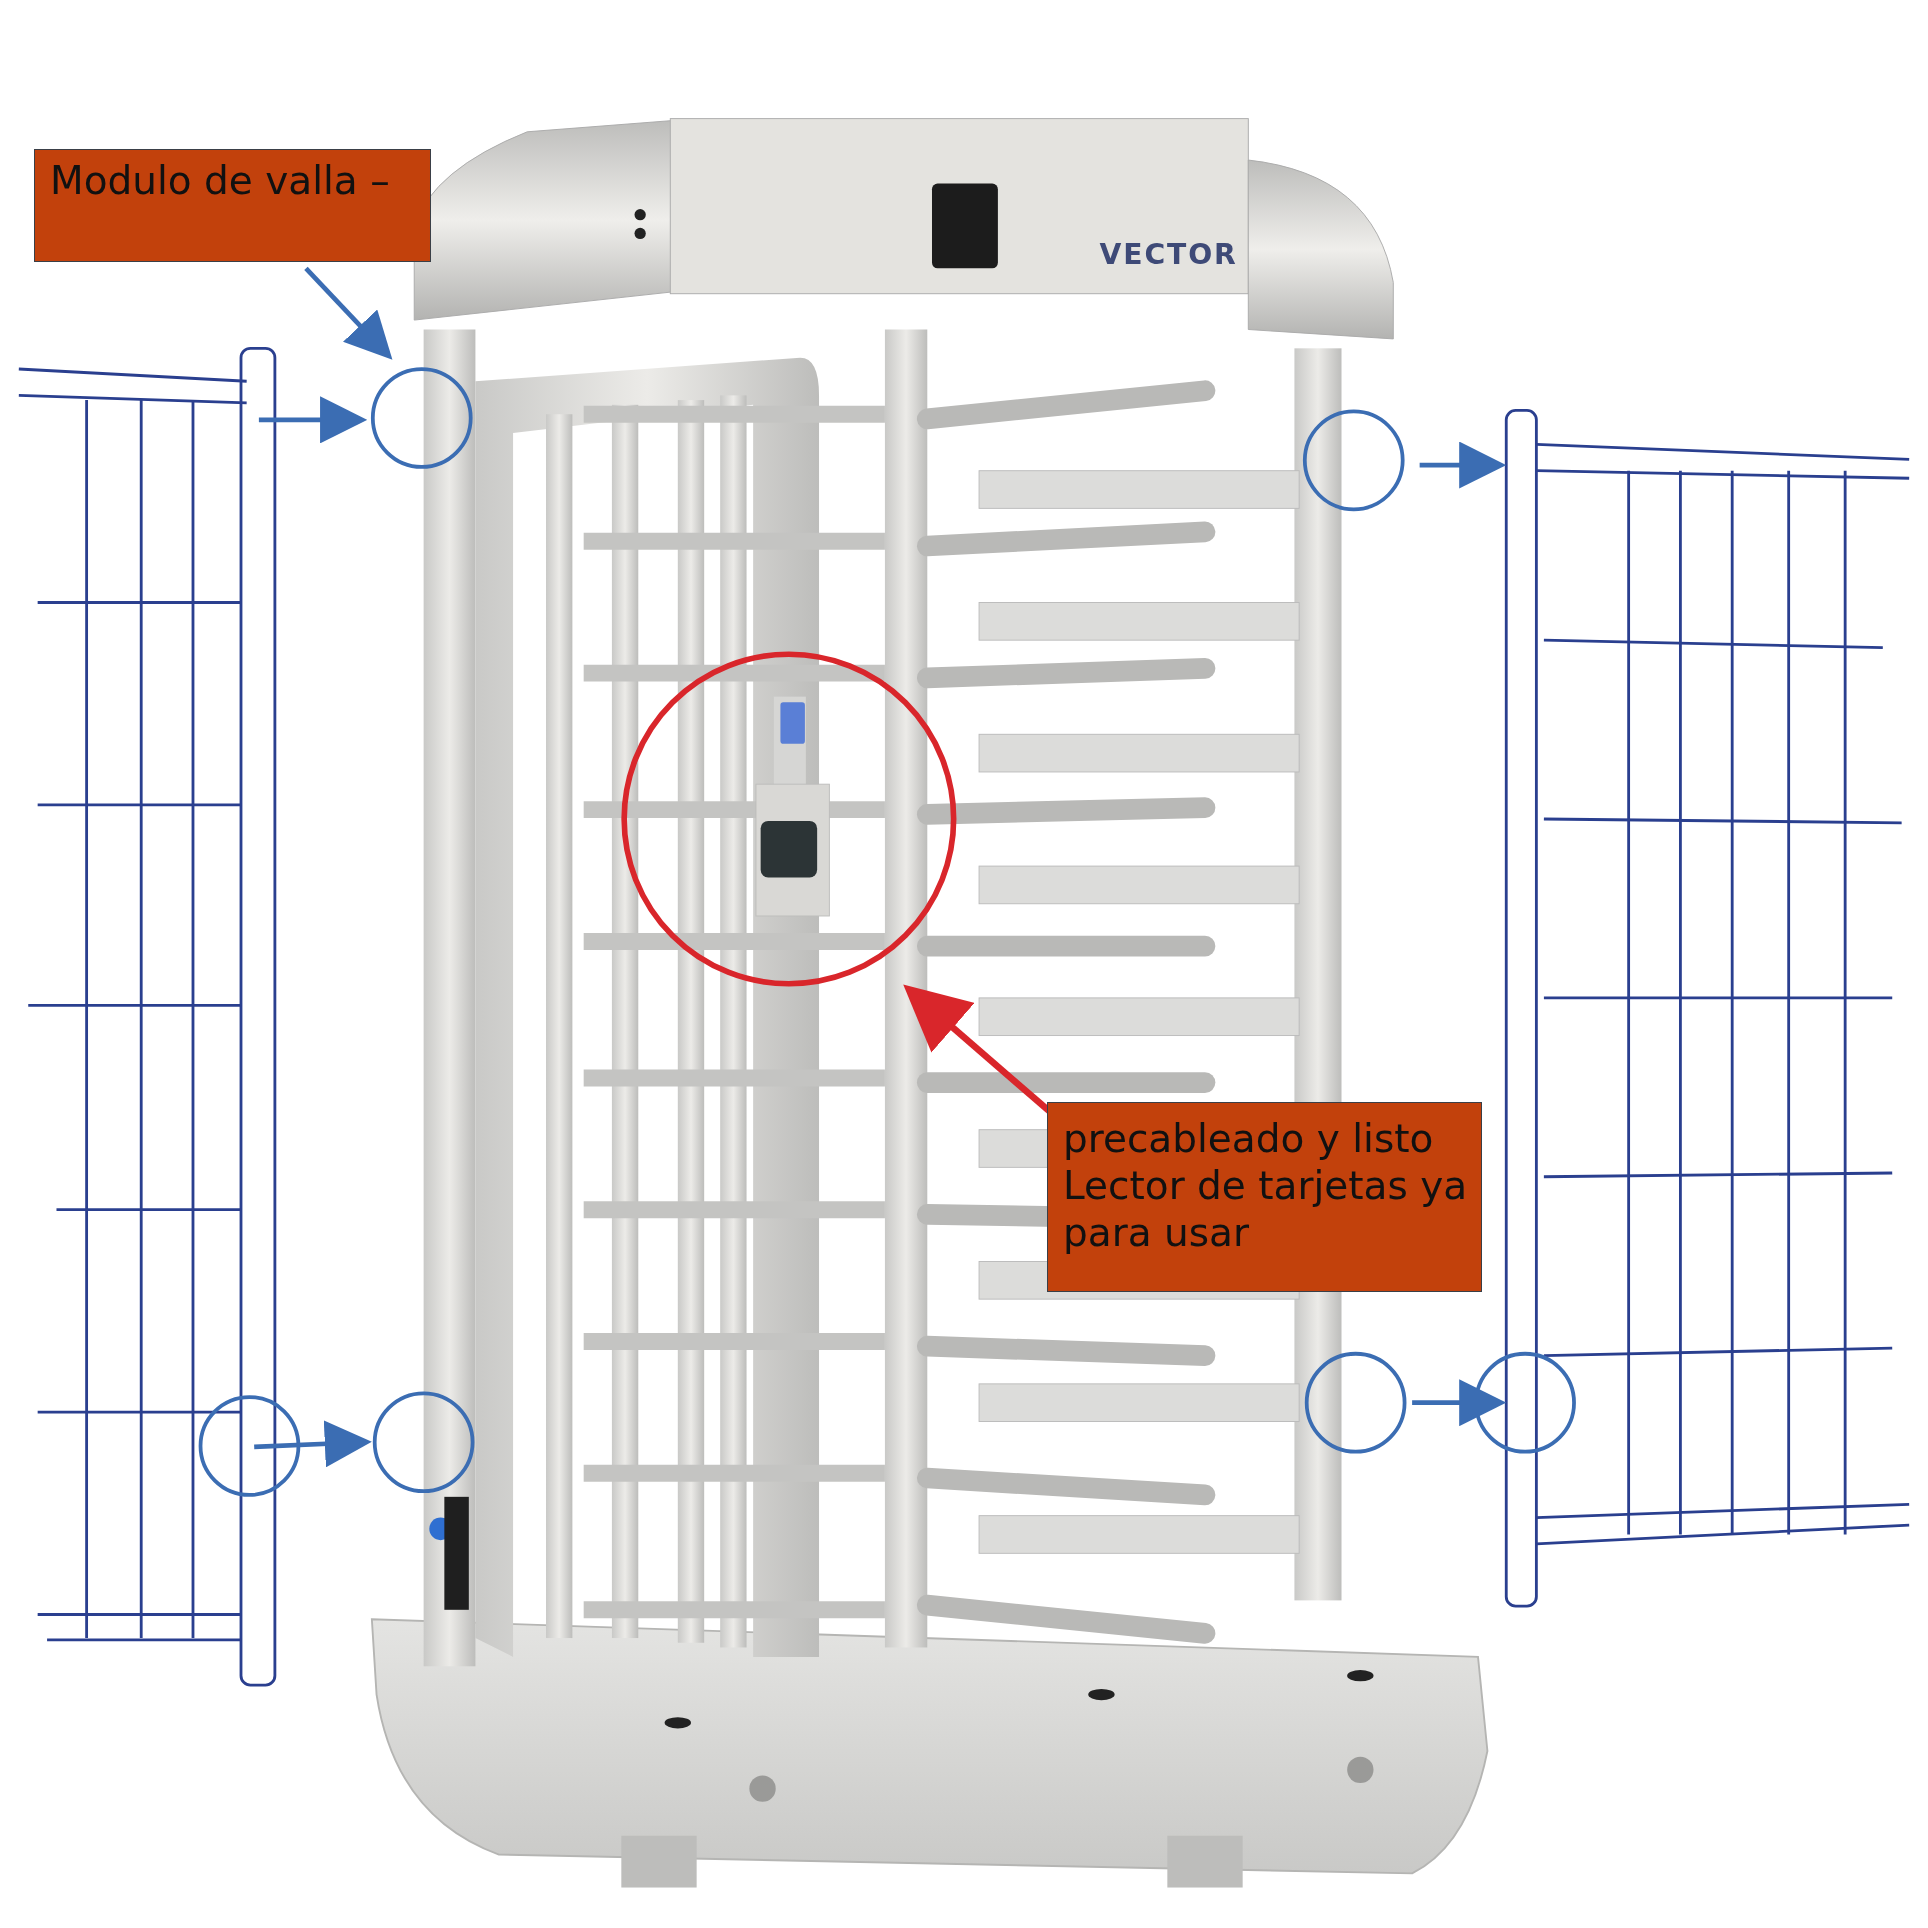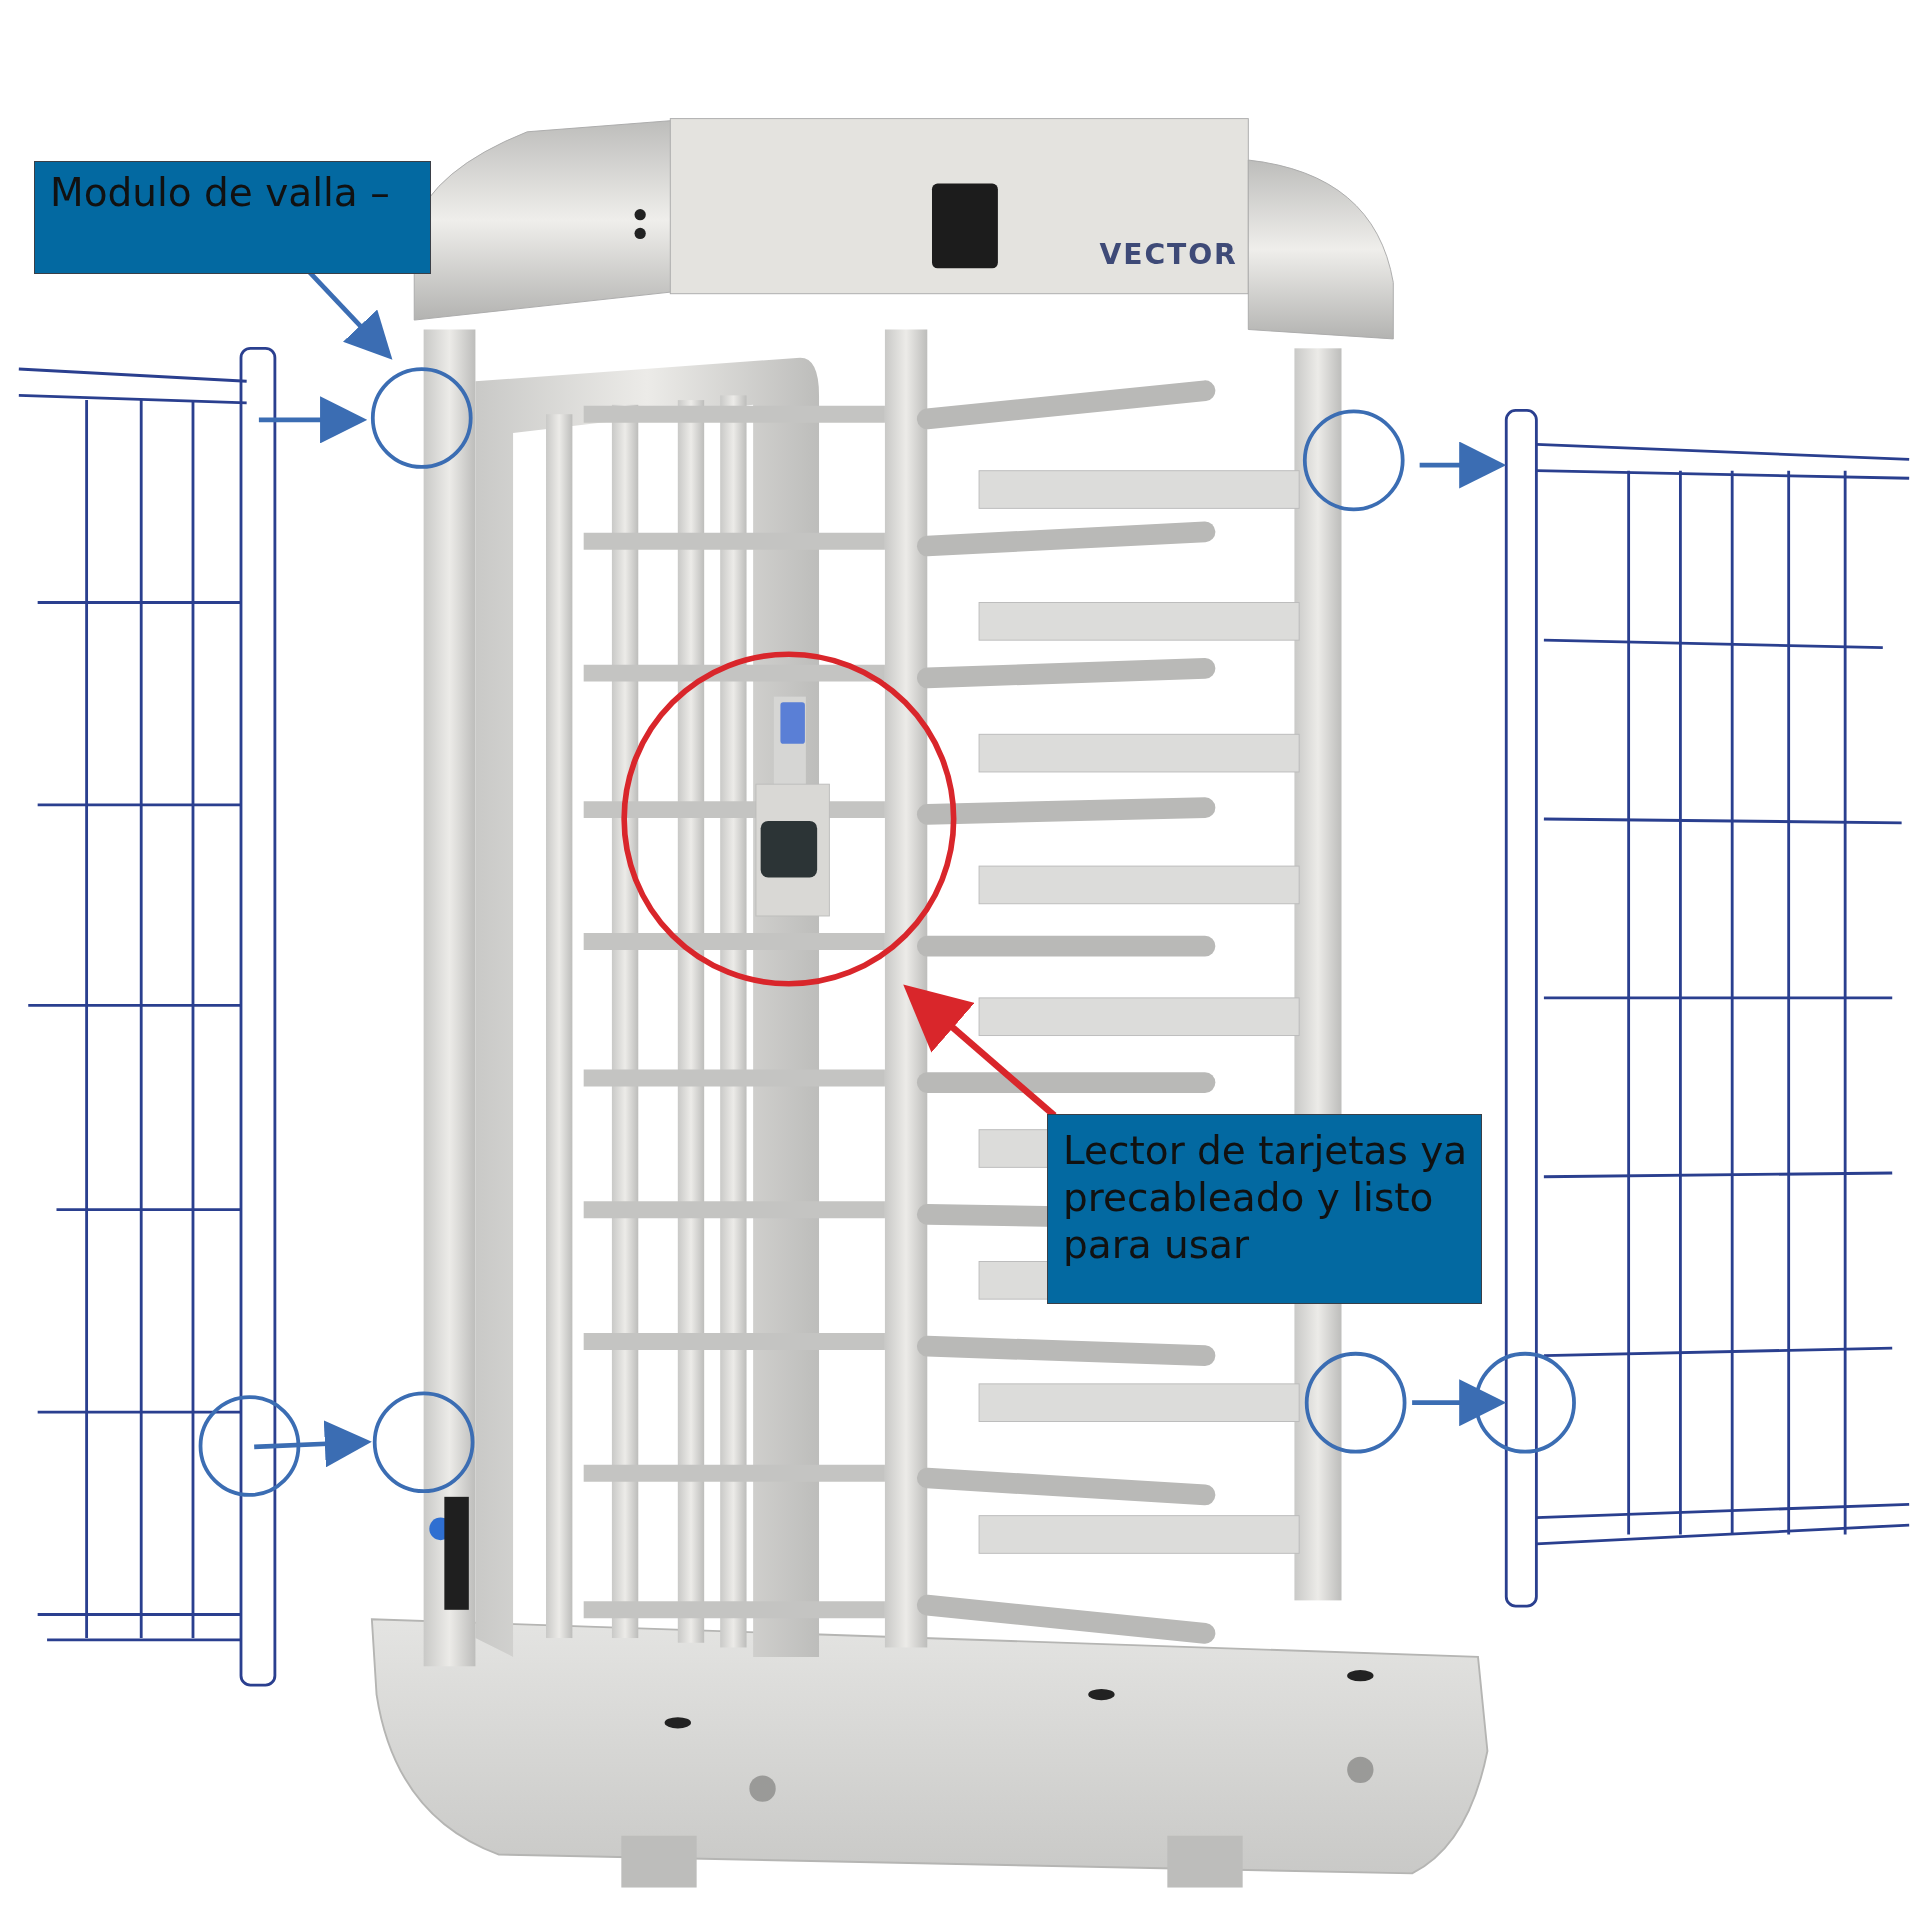--- a/index.html
+++ b/index.html
@@ -1,18 +1,18 @@
 <!DOCTYPE html>
 <html style="font-size:15px"><head>
 <meta charset="utf-8">
 <style>
   html,body{margin:0;padding:0;background:#ffffff;}
   body{width:1928px;height:1928px;position:relative;overflow:hidden;font-family:"Liberation Sans",sans-serif;}
   #scene{position:absolute;left:0;top:0;width:1928px;height:1928px;}
-  .callout{position:absolute;background:#0369a1;border:1.9px solid #3a3f47;color:#111;font-family:"DejaVu Sans",sans-serif;font-size:39px;line-height:1.2;padding:7.5px 15px;box-sizing:border-box;margin-top:12px;}
+  .callout{position:absolute;background:#c2410c;border:1.9px solid #3a3f47;color:#111;font-family:"DejaVu Sans",sans-serif;font-size:39px;line-height:1.2;padding:7.5px 15px;box-sizing:border-box;}
   #callout-fence{left:34px;top:149px;width:397px;height:113px;}
   #callout-reader{left:1047px;top:1102px;width:435px;height:190px;padding-top:13px;}
   .callout span{display:block;white-space:nowrap;}
 </style>
 </head>
 <body>
 
 <svg id="scene" viewBox="0 0 2048 2048" xmlns="http://www.w3.org/2000/svg">
   <defs>
     <linearGradient id="steel" x1="0" x2="1">
@@ -172,17 +172,17 @@
 
   <circle cx="838" cy="870" r="175" fill="none" stroke="#d9262b" stroke-width="6"></circle>
   <line x1="1120" y1="1185" x2="970" y2="1055" stroke="#d9262b" stroke-width="7" marker-end="url(#arrowRed)"></line>
 </svg>
 
 <div class="callout" id="callout-fence">
   <span>Modulo de valla –</span>
 </div>
 
 <div class="callout" id="callout-reader">
+  <span>precableado y listo</span>
   <span>Lector de tarjetas ya</span>
-  <span>precableado y listo</span>
   <span>para usar</span>
 </div>
 
 
 </body></html>

